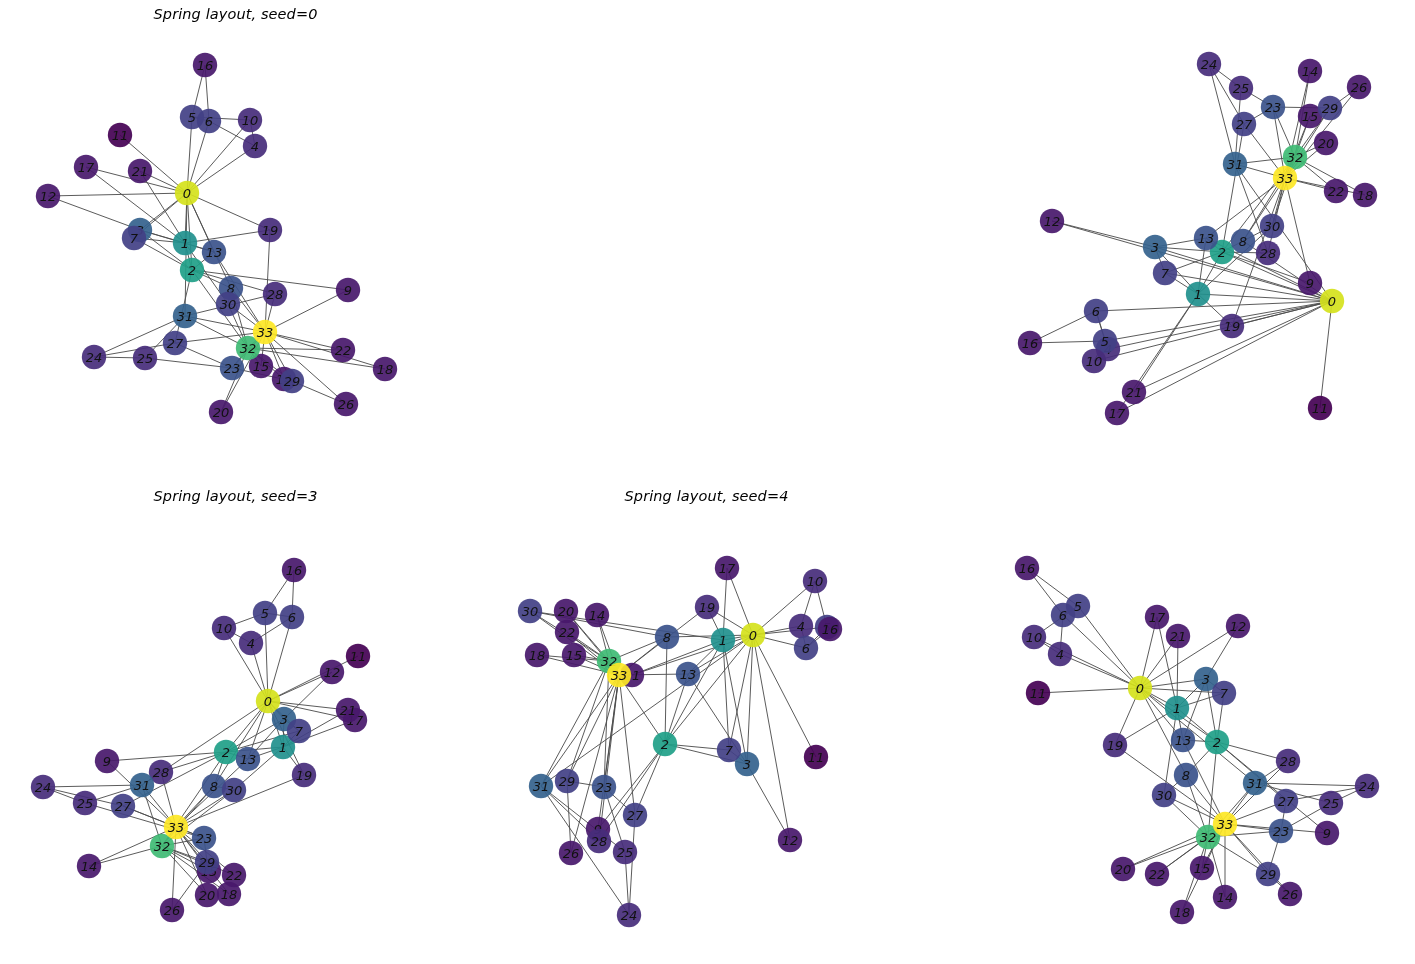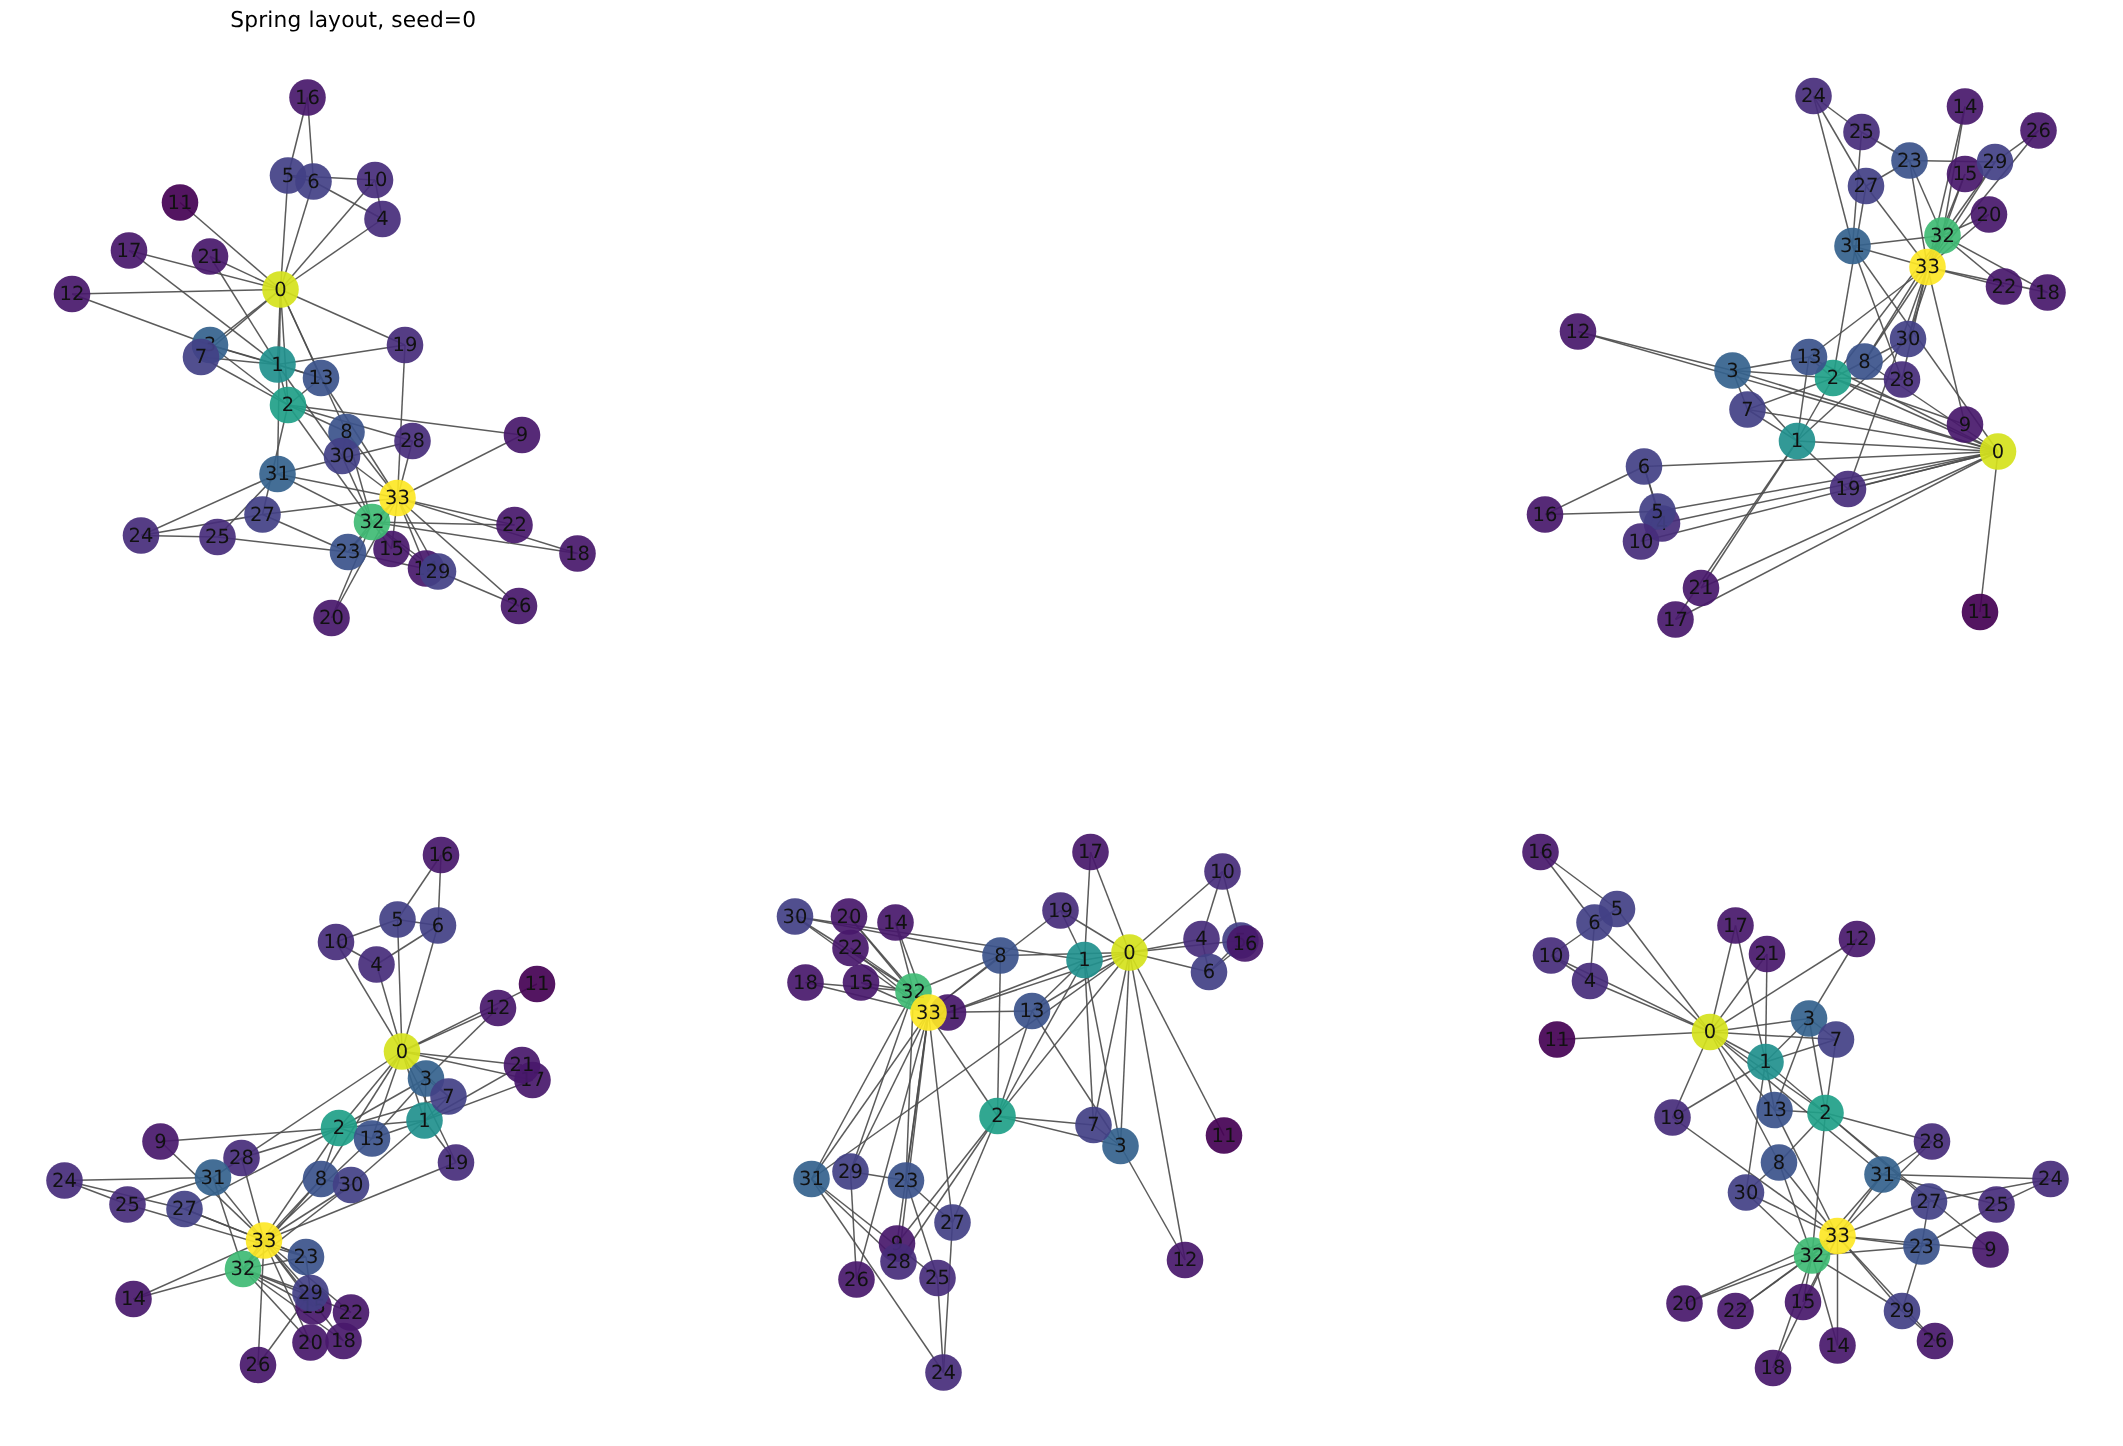--- a/index.html
+++ b/index.html
@@ -1,17 +1,17 @@
 <!DOCTYPE html>
 <html><head>
 <meta charset="utf-8">
 <style>
   html,body{margin:0;padding:0;background:#ffffff;}
   body{width:1415px;height:964px;font-family:"DejaVu Sans","Liberation Sans",sans-serif;overflow:hidden;}
-  #grid{display:grid;grid-template-columns:471px 471px 473px;grid-template-rows:482px 482px;width:1387px;height:964px;}
+  #grid{display:grid;grid-template-columns:471px 471px 473px;grid-template-rows:482px 482px;width:1387px;height:964px;font-style:italic;}
   .panel{position:relative;width:100%;height:100%;overflow:hidden;}
   .panel-title{position:absolute;top:6px;left:0;right:0;text-align:center;font-size:14.5px;color:#000000;font-family:"DejaVu Sans","Liberation Sans",sans-serif;letter-spacing:0.1px;}
   .graph-svg{position:absolute;top:0;left:0;width:100%;height:100%;}
   .edge{stroke:#4d4d4d;stroke-width:1;stroke-opacity:0.92;fill:none;}
   .node-circle{stroke:none;fill-opacity:0.92;}
   .node-label{font-family:"DejaVu Sans","Liberation Sans",sans-serif;font-size:13px;fill:#111111;text-anchor:middle;dominant-baseline:central;}
 </style>
 </head>
 <body>
 
@@ -473,20 +473,21 @@
           <circle class="node-circle" cx="293" cy="164" r="12.2" fill="rgb(52,98,141)"></circle>
           <text class="node-label" x="293" y="164.5">31</text>
           <circle class="node-circle" cx="353" cy="157" r="12.2" fill="rgb(63,187,116)"></circle>
           <text class="node-label" x="353" y="157.5">32</text>
           <circle class="node-circle" cx="343" cy="178" r="12.2" fill="rgb(253,231,37)"></circle>
           <text class="node-label" x="343" y="178.5">33</text>
         </g>
       </svg>
     </div>
     <div class="panel">
+      <div class="panel-title">Spring layout, seed=3</div>
       <svg class="graph-svg" viewBox="0 0 471 482">
         <g>
           <line class="edge" x1="268" y1="219" x2="283" y2="265"></line>
           <line class="edge" x1="268" y1="219" x2="226" y2="270"></line>
           <line class="edge" x1="268" y1="219" x2="284" y2="237"></line>
           <line class="edge" x1="268" y1="219" x2="251" y2="161"></line>
           <line class="edge" x1="268" y1="219" x2="265" y2="131"></line>
           <line class="edge" x1="268" y1="219" x2="292" y2="135"></line>
           <line class="edge" x1="268" y1="219" x2="299" y2="249"></line>
           <line class="edge" x1="268" y1="219" x2="214" y2="304"></line>
@@ -627,20 +628,21 @@
           <circle class="node-circle" cx="142" cy="303" r="12.2" fill="rgb(52,98,141)"></circle>
           <text class="node-label" x="142" y="303.5">31</text>
           <circle class="node-circle" cx="162" cy="364" r="12.2" fill="rgb(63,187,116)"></circle>
           <text class="node-label" x="162" y="364.5">32</text>
           <circle class="node-circle" cx="176" cy="345" r="12.2" fill="rgb(253,231,37)"></circle>
           <text class="node-label" x="176" y="345.5">33</text>
         </g>
       </svg>
     </div>
     <div class="panel">
+      <div class="panel-title">Spring layout, seed=4</div>
       <svg class="graph-svg" viewBox="0 0 471 482">
         <g>
           <line class="edge" x1="282" y1="153" x2="252" y2="158"></line>
           <line class="edge" x1="282" y1="153" x2="194" y2="262"></line>
           <line class="edge" x1="282" y1="153" x2="276" y2="282"></line>
           <line class="edge" x1="282" y1="153" x2="330" y2="144"></line>
           <line class="edge" x1="282" y1="153" x2="356" y2="145"></line>
           <line class="edge" x1="282" y1="153" x2="335" y2="166"></line>
           <line class="edge" x1="282" y1="153" x2="258" y2="268"></line>
           <line class="edge" x1="282" y1="153" x2="196" y2="155"></line>

